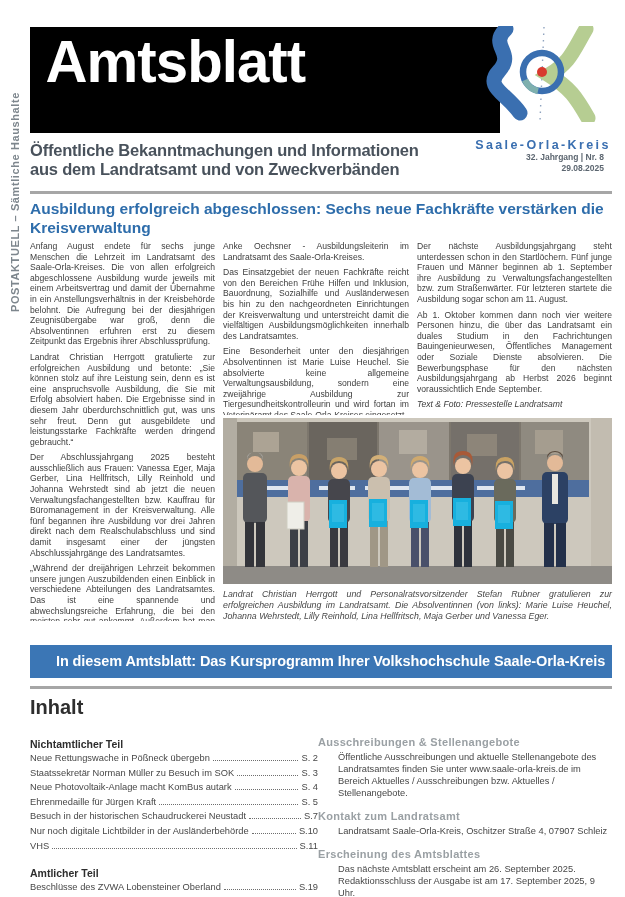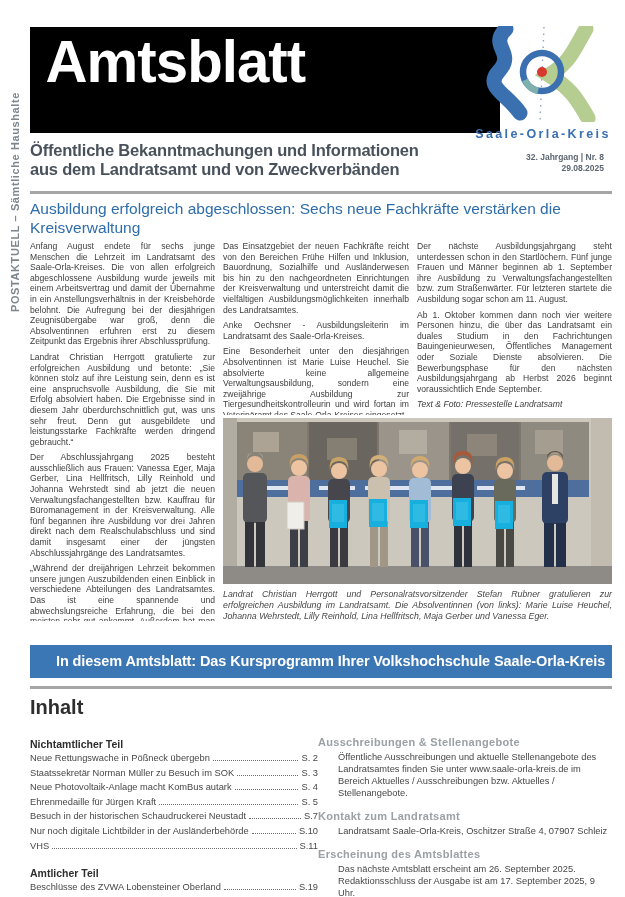--- a/index.html
+++ b/index.html
@@ -11,33 +11,33 @@
     transform-origin:left top;white-space:nowrap;font-size:11px;letter-spacing:.6px;
     color:#7d868d;font-weight:bold;}
 
   
   .masthead-box{position:absolute;left:30px;top:27px;width:470px;height:106px;
     background:#000000;display:flex;align-items:flex-start;}
   .masthead-title{color:#fff;font-weight:bold;font-size:60px;letter-spacing:-1px;
     padding-left:16px;transform:scaleX(.97);transform-origin:left;}
   .logo{position:absolute;left:470px;top:26px;width:146px;height:114px;text-align:center;}
   .logo-caption{color:#3a6fb0;font-size:12.5px;font-weight:600;letter-spacing:2.4px;
-    margin-top:1px;white-space:nowrap;}
+    margin-top:12px;white-space:nowrap;}
 
   .subtitle{position:absolute;left:30px;top:141px;width:440px;font-size:16.5px;
     font-weight:bold;color:#49525c;line-height:19px;letter-spacing:-.2px;}
   .issue-info{position:absolute;right:21px;top:152px;text-align:right;font-size:8.5px;
     color:#5c6670;line-height:11px;font-weight:bold;}
 
   .rule{position:absolute;left:30px;width:582px;height:3px;background:#a6a6a6;}
   .rule1{top:191px;} .rule2{top:686px;}
 
   
   .headline{position:absolute;left:30px;top:199px;width:582px;font-size:15.5px;
-    font-weight:normal;color:#2e6dab;line-height:19px;}
+    font-weight:bold;color:#2e6dab;line-height:19px;}
   .col{position:absolute;top:241px;overflow:hidden;font-size:8.6px;line-height:10.6px;
     text-align:justify;hyphens:auto;}
   .col p{margin:0 0 5px 0;}
   .col1{left:30px;width:185px;height:380px;}
   .col2{left:223px;width:186px;height:174px;}
   .col3{left:417px;width:195px;height:174px;}
   .credit{font-style:italic;}
 
   .photo{position:absolute;left:223px;top:418px;width:389px;height:166px;}
   .photo svg{display:block;}
@@ -100,22 +100,22 @@
 <div class="headline">Ausbildung erfolgreich abgeschlossen: Sechs neue Fachkräfte verstärken die Kreisverwaltung</div>
 
 <div class="col col1">
   <p>Anfang August endete für sechs junge Menschen die Lehrzeit im Landratsamt des Saale-Orla-Kreises. Die von allen erfolgreich abgeschlossene Ausbildung wurde jeweils mit einem Arbeitsvertrag und damit der Übernahme in ein Anstellungsverhältnis in der Kreisbehörde belohnt. Die Aufregung bei der diesjährigen Zeugnisübergabe war groß, denn die Absolventinnen erfuhren erst zu diesem Zeitpunkt das Ergebnis ihrer Abschlussprüfung.</p>
   <p>Landrat Christian Herrgott gratulierte zur erfolgreichen Ausbildung und betonte: „Sie können stolz auf ihre Leistung sein, denn es ist eine anspruchsvolle Ausbildung, die Sie mit Erfolg absolviert haben. Die Ergebnisse sind in diesem Jahr überdurchschnittlich gut, was uns sehr freut. Denn gut ausgebildete und leistungsstarke Fachkräfte werden dringend gebraucht.“</p>
   <p>Der Abschlussjahrgang 2025 besteht ausschließlich aus Frauen: Vanessa Eger, Maja Gerber, Lina Hellfritsch, Lilly Reinhold und Johanna Wehrstedt sind ab jetzt die neuen Verwaltungsfachangestellten bzw. Kauffrau für Büromanagement in der Kreisverwaltung. Alle fünf begannen ihre Ausbildung vor drei Jahren direkt nach dem Realschulabschluss und sind damit insgesamt einer der jüngsten Abschlussjahrgänge des Landratsamtes.</p>
   <p>„Während der dreijährigen Lehrzeit bekommen unsere jungen Auszubildenden einen Einblick in verschiedene Abteilungen des Landratsamtes. Das ist eine spannende und abwechslungsreiche Erfahrung, die bei den meisten sehr gut ankommt. Außerdem hat man so die Möglichkeit, schon einmal viele Eindrücke und Erfahrungen für das spätere Berufsleben zu sammeln“, erklärt</p>
 </div>
 
 <div class="col col2">
+  <p>Anke Oechsner - Ausbildungsleiterin im Landratsamt des Saale-Orla-Kreises.</p>
   <p>Das Einsatzgebiet der neuen Fachkräfte reicht von den Bereichen Frühe Hilfen und Inklusion, Bauordnung, Sozialhilfe und Ausländerwesen bis hin zu den nachgeordneten Einrichtungen der Kreisverwaltung und unterstreicht damit die vielfältigen Ausbildungsmöglichkeiten innerhalb des Landratsamtes.</p>
-  <p>Anke Oechsner - Ausbildungsleiterin im Landratsamt des Saale-Orla-Kreises.</p>
   <p>Eine Besonderheit unter den diesjährigen Absolventinnen ist Marie Luise Heuchel. Sie absolvierte keine allgemeine Verwaltungsausbildung, sondern eine zweijährige Ausbildung zur Tiergesundheitskontrolleurin und wird fortan im Veterinäramt des Saale-Orla-Kreises eingesetzt.</p>
 </div>
 
 <div class="col col3">
   <p>Der nächste Ausbildungsjahrgang steht unterdessen schon in den Startlöchern. Fünf junge Frauen und Männer beginnen ab 1. September ihre Ausbildung zu Verwaltungsfachangestellten bzw. zum Straßenwärter. Für letzteren startete die Ausbildung sogar schon am 11. August.</p>
   <p>Ab 1. Oktober kommen dann noch vier weitere Personen hinzu, die über das Landratsamt ein duales Studium in den Fachrichtungen Bauingenieurwesen, Öffentliches Management oder Soziale Dienste absolvieren. Die Bewerbungsphase für den nächsten Ausbildungsjahrgang ab Herbst 2026 beginnt voraussichtlich Ende September.</p>
   <p class="credit">Text &amp; Foto: Pressestelle Landratsamt</p>
 </div>
 
 <div class="photo">

